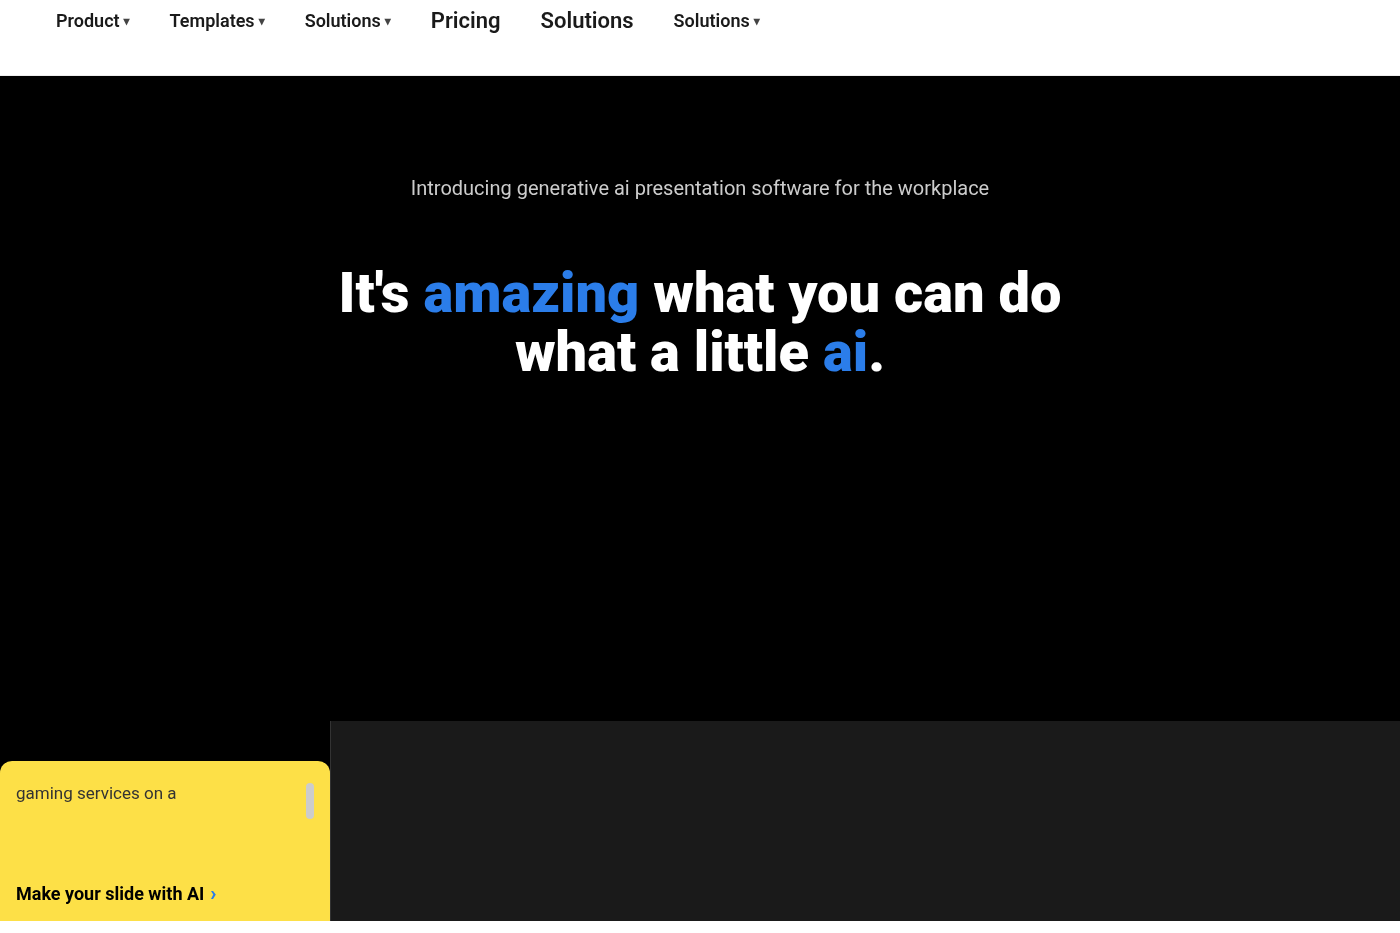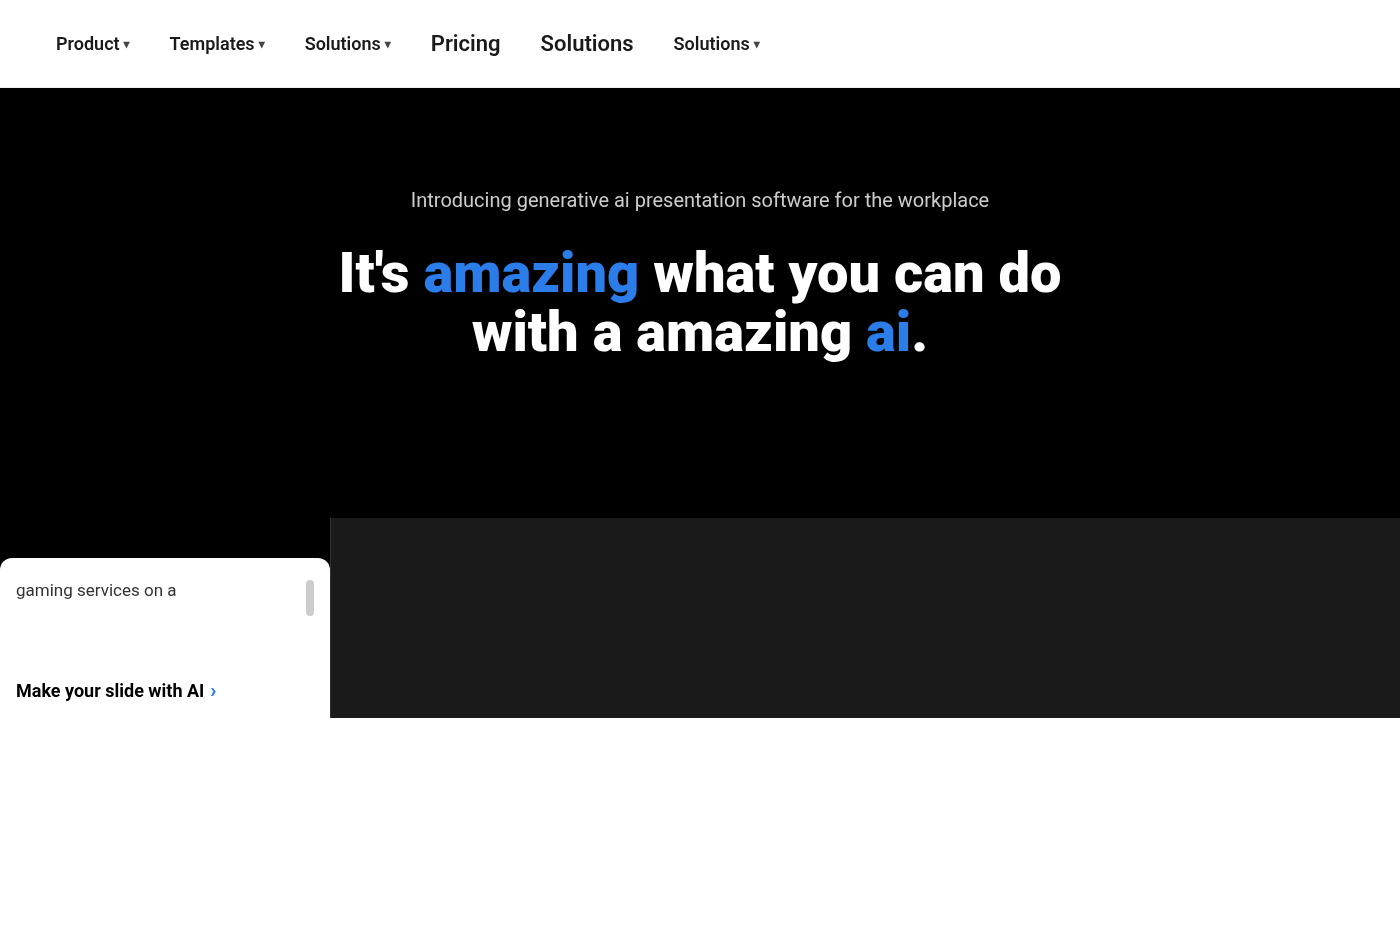--- a/index.html
+++ b/index.html
@@ -11,24 +11,24 @@
     body {
       width: 1400px;
       height: 933px;
       overflow: hidden;
       font-family: -apple-system, BlinkMacSystemFont, 'Segoe UI', Roboto, sans-serif;
     }
 
     
     .navbar {
       width: 100%;
-      height: 88px;
+      height: 76px;
       background: #ffffff;
       display: flex;
-      align-items: center;
+      align-items: flex-start;
       padding: 0 40px;
       border-bottom: 1px solid #eee;
     }
 
     .nav-items {
       display: flex;
       align-items: center;
       gap: 8px;
     }
 
@@ -53,29 +53,30 @@
       padding: 8px 16px;
       font-size: 22px;
       font-weight: 600;
       color: #1a1a1a;
       cursor: pointer;
     }
 
     
     .hero {
       width: 100%;
-      height: 630px;
+      height: 845px;
       background: #000000;
       display: flex;
       flex-direction: column;
       align-items: center;
       justify-content: flex-start;
       padding-top: 100px;
       position: relative;
       overflow: hidden;
+      gap: 32px;
     }
 
     .hero-subtitle {
       color: #cccccc;
       font-size: 20px;
       font-weight: 400;
       margin-bottom: 32px;
       text-align: center;
     }
 
@@ -110,21 +111,21 @@
       position: absolute;
       bottom: 0;
       left: 0;
       right: 0;
       display: flex;
       align-items: flex-end;
       height: 200px;
     }
 
     .input-card {
-      background: #ffffff;
+      background: #fde047;
       border-radius: 12px 12px 0 0;
       width: 330px;
       min-height: 160px;
       padding: 20px 16px 16px 16px;
       display: flex;
       flex-direction: column;
       justify-content: space-between;
       margin-left: 0;
       position: relative;
     }
@@ -205,21 +206,21 @@
       <span class="chevron">▾</span>
     </div>
   </div>
 </nav>
 
 <section class="hero">
   <p class="hero-subtitle">Introducing generative ai presentation software for the workplace</p>
 
   <h1 class="hero-headline">
     <span>It's </span><span class="highlight">amazing</span><span> what you can do</span><br>
-    <span>with a amazing </span><span class="highlight">ai</span><span>.</span>
+    <span>what a little </span><span class="highlight">ai</span><span>.</span>
   </h1>
 
 
   <div class="bottom-ui">
     <div class="input-card">
       <div class="input-text-area">
         <span class="input-text">gaming services on a</span>
         <div class="input-handle"></div>
       </div>
       <div class="make-slide-link">

